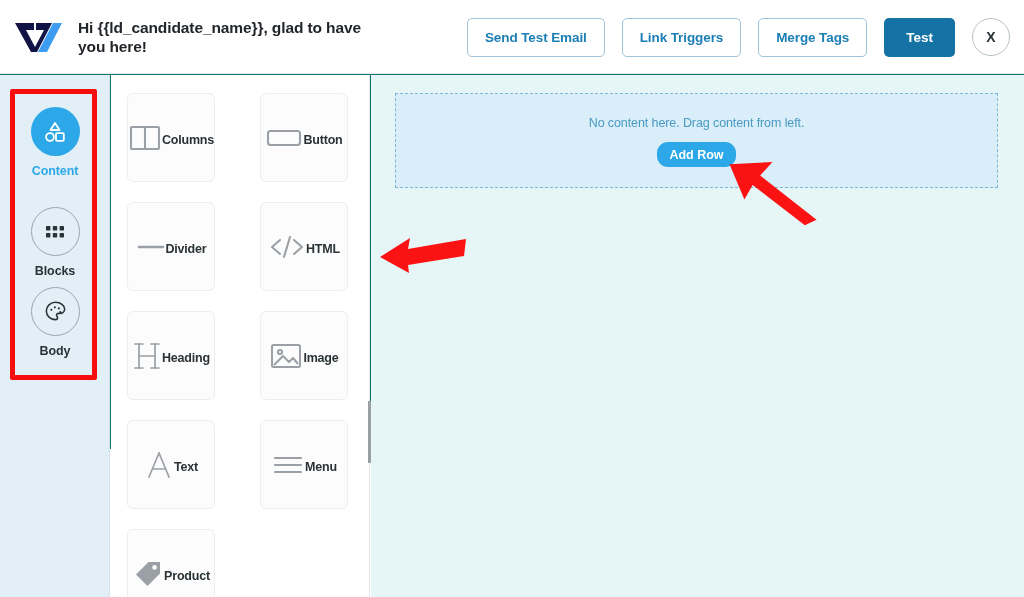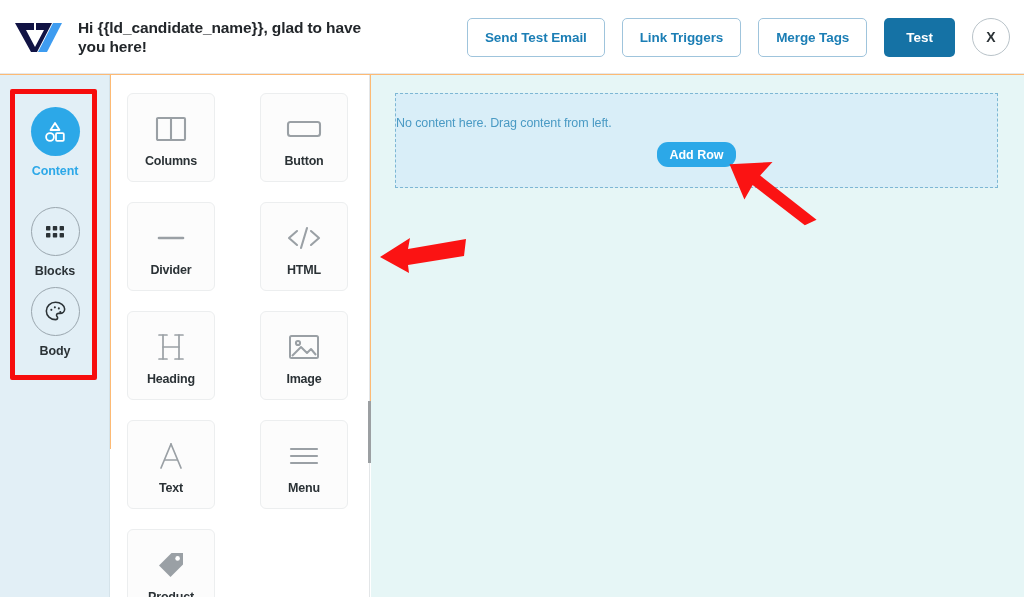--- a/index.html
+++ b/index.html
@@ -2,21 +2,21 @@
 <html><head>
 <meta charset="utf-8">
 <style>
   * { box-sizing: border-box; margin: 0; padding: 0; }
   html, body {
     width: 1024px; height: 597px;
     font-family: "Liberation Sans", sans-serif;
     background: #ffffff;
     overflow: hidden;
   }
-  #app { position: relative; width: 1024px; height: 449px; background: #fdba74; }
+  #app { position: relative; width: 1024px; height: 449px; background: #0f766e; }
 
   
   .header {
     position: absolute; left: 0; top: 0; width: 1024px; height: 74px;
     background: #ffffff; border-bottom: 1px solid #e6e8ea;
     display: flex; align-items: center;
   }
   .logo-wrap {
     width: 62px; margin-left: 8px; display: flex;
     align-items: center; justify-content: center; flex: none;
@@ -90,21 +90,21 @@
     background: #ffffff; border-right: 1px solid #e3e6e8;
   }
   .tiles {
     position: absolute; left: 16px; top: 18px;
     width: 230px;
     display: flex; flex-wrap: wrap; gap: 20px 45px;
   }
   .tile {
     width: 88px; height: 89px; border: 1px solid #eceeef;
     border-radius: 6px; background: #fcfcfc;
-    display: flex; flex-direction: column;
+    display: flex; flex-direction: row;
     align-items: center; justify-content: center;
     cursor: pointer;
   }
   .tile-icon {
     height: 42px; display: flex; align-items: center;
     justify-content: center; color: #8b9196;
   }
   .tile-label {
     margin-top: 4px; font-size: 12.5px; font-weight: bold;
     color: #2b3236; letter-spacing: -0.2px;
@@ -126,21 +126,21 @@
     width: 653px; height: 522px;
     background: #e6f6f6;
     overflow: hidden;
   }
   .dropzone {
     position: absolute; left: 24px; top: 18px;
     width: 603px; height: 95px;
     background: #d9eef8; border: 1px dashed #7db7d4;
   }
   .dz-text {
-    margin-top: 22px; text-align: left;
+    margin-top: 22px; text-align: center;
     font-size: 12.5px; color: #4a9ac4; letter-spacing: -0.1px;
   }
   .dz-btn {
     display: block; margin: 12px auto 0; height: 25px; padding: 0 12px;
     background: #2ca8e8; color: #fff; border: none; border-radius: 11px;
     font-size: 12.5px; font-weight: bold; cursor: pointer;
     font-family: "Liberation Sans", sans-serif;
   }
 
   

